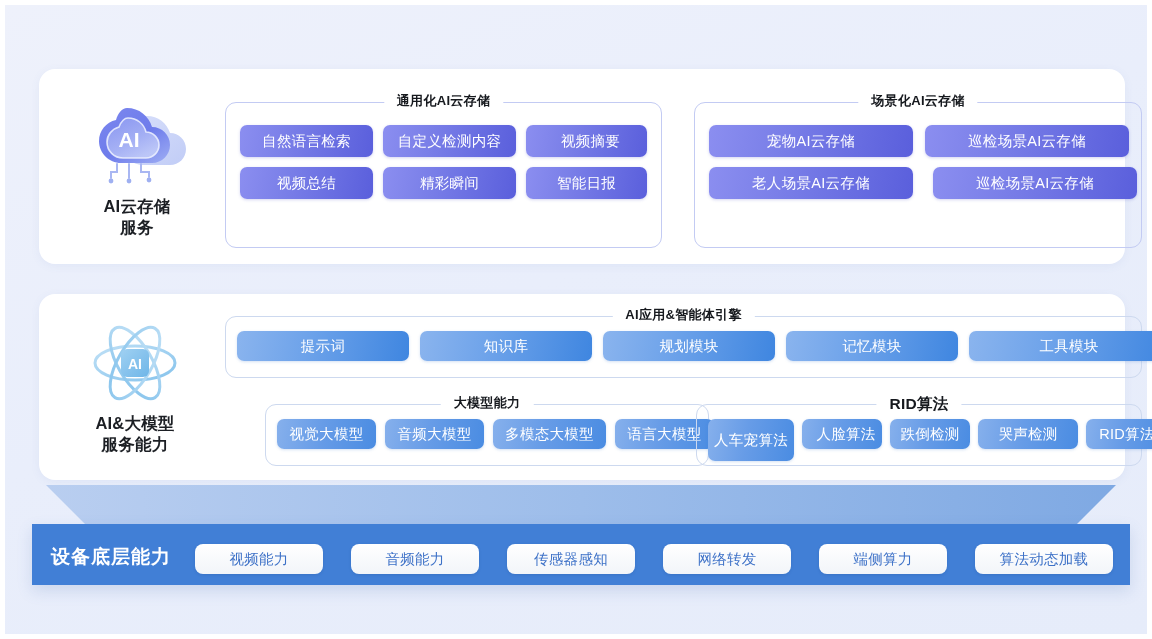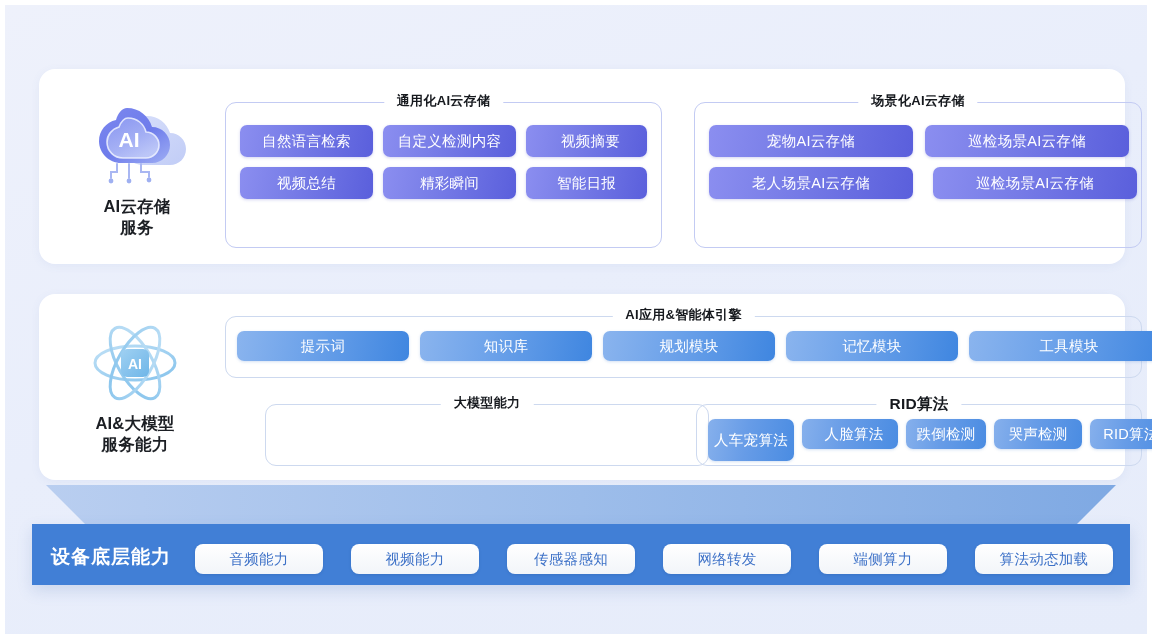--- a/index.html
+++ b/index.html
@@ -198,29 +198,35 @@
         <div class="pill blue" style="width:172px;height:30px;">提示词</div>
         <div class="pill blue" style="width:172px;height:30px;">知识库</div>
         <div class="pill blue" style="width:172px;height:30px;">规划模块</div>
         <div class="pill blue" style="width:172px;height:30px;">记忆模块</div>
         <div class="pill blue" style="width:200px;height:30px;">工具模块</div>
       </div>
     </div>
 
     <div class="group soft" style="left:186px;top:110px;width:444px;height:62px;margin-left:40px;">
       <div class="group-title">大模型能力</div>
+      <div style="position:absolute;left:11px;top:14px;display:flex;gap:9px;">
+        <div class="pill blue2" style="width:99px;height:30px;">视觉大模型</div>
+        <div class="pill blue2" style="width:99px;height:30px;">音频大模型</div>
+        <div class="pill blue2" style="width:113px;height:30px;">多模态大模型</div>
+        <div class="pill blue2" style="width:99px;height:30px;">语言大模型</div>
+      </div>
     </div>
 
     <div class="group soft" style="left:657px;top:110px;width:446px;height:62px;">
       <div class="group-title sm">RID算法</div>
       <div style="position:absolute;left:11px;top:14px;display:flex;gap:8px;">
         <div class="pill blue2" style="width:86px;height:42px;">人车宠算法</div>
-        <div class="pill blue2" style="width:96px;height:30px;padding-left:8px;">人脸算法</div>
+        <div class="pill blue2" style="width:80px;height:30px;padding-left:8px;">人脸算法</div>
         <div class="pill blue2" style="width:80px;height:30px;">跌倒检测</div>
-        <div class="pill blue2" style="width:88px;height:30px;">哭声检测</div>
+        <div class="pill blue2" style="width:100px;height:30px;">哭声检测</div>
         <div class="pill blue2" style="width:82px;height:30px;">RID算法</div>
       </div>
     </div>
   </div>
 
   <div class="slab-wrap">
     <svg width="1152" height="639" style="position:absolute;left:0;top:0;">
       <defs>
         <linearGradient id="bevel" x1="0" y1="0" x2="1" y2="0">
           <stop offset="0" stop-color="#b9cef0"></stop>
@@ -228,21 +234,21 @@
           <stop offset="1" stop-color="#7fa9e3"></stop>
         </linearGradient>
       </defs>
 
       <polygon points="80,519 1072,519 1111,480 41,480" fill="url(#bevel)"></polygon>
     </svg>
   </div>
   <div class="slab-face" style="left:27px;top:519px;width:1098px;height:61px;"></div>
   <div class="slab-label" style="left:46px;top:539px;">设备底层能力</div>
   <div style="position:absolute;left:190px;top:539px;display:flex;gap:28px;">
+    <div class="pill white" style="width:128px;height:30px;">视频能力</div>
     <div class="pill white" style="width:128px;height:30px;">音频能力</div>
-    <div class="pill white" style="width:128px;height:30px;">视频能力</div>
     <div class="pill white" style="width:128px;height:30px;">传感器感知</div>
     <div class="pill white" style="width:128px;height:30px;">网络转发</div>
     <div class="pill white" style="width:128px;height:30px;">端侧算力</div>
     <div class="pill white" style="width:138px;height:30px;">算法动态加载</div>
   </div>
 
 </div>
 
 </body></html>

